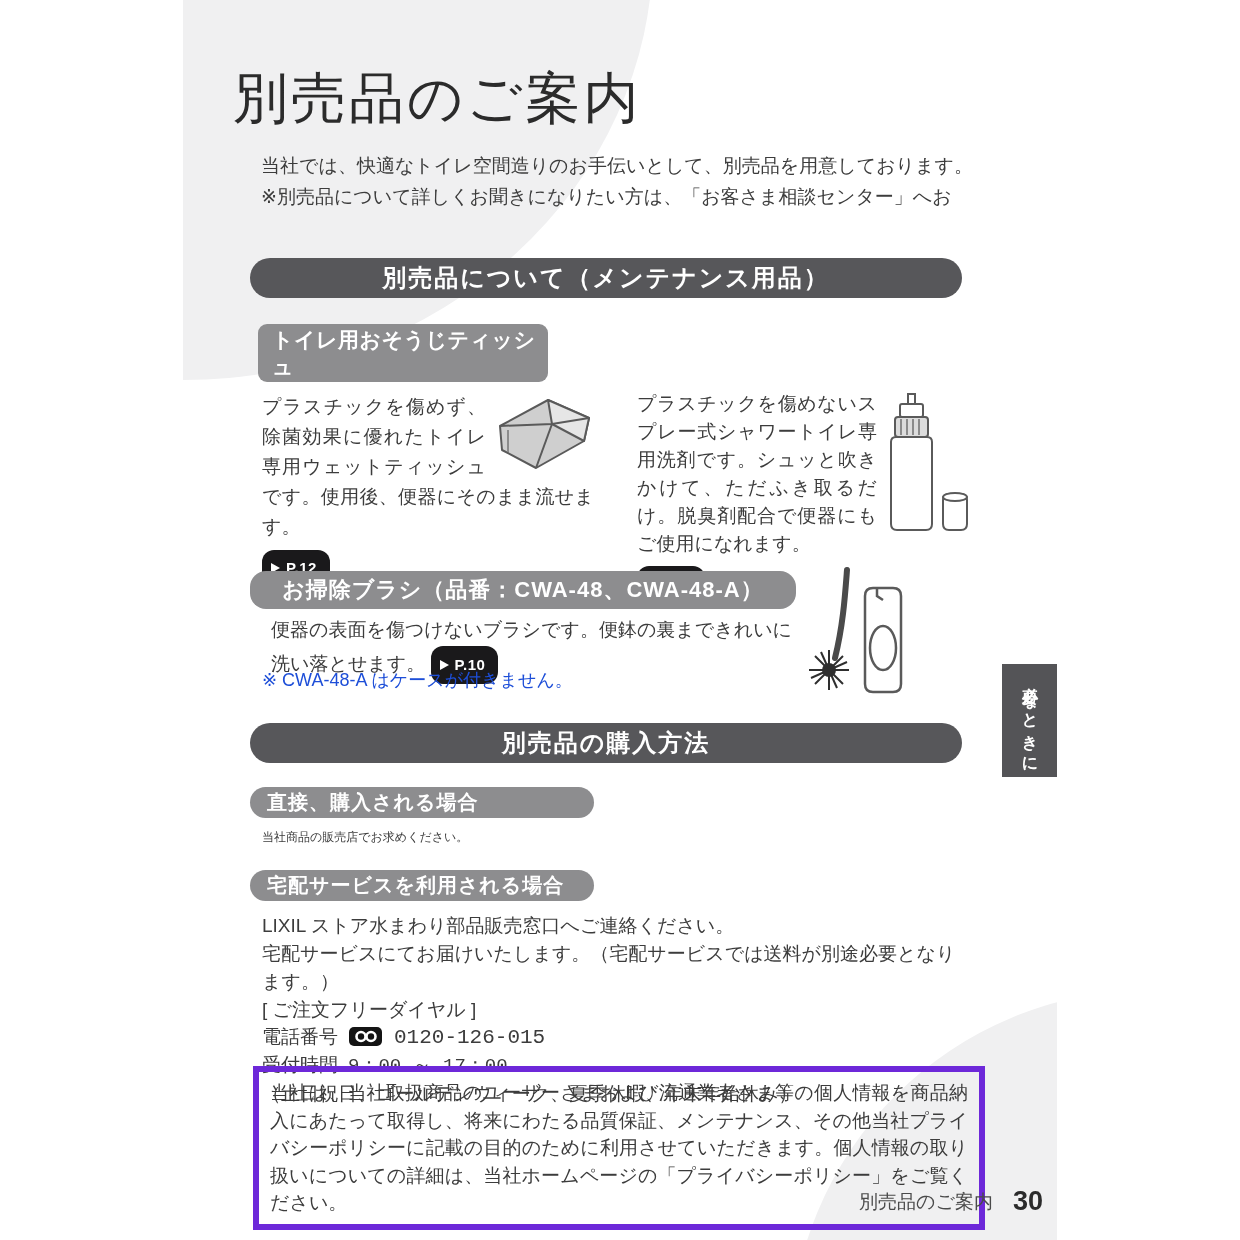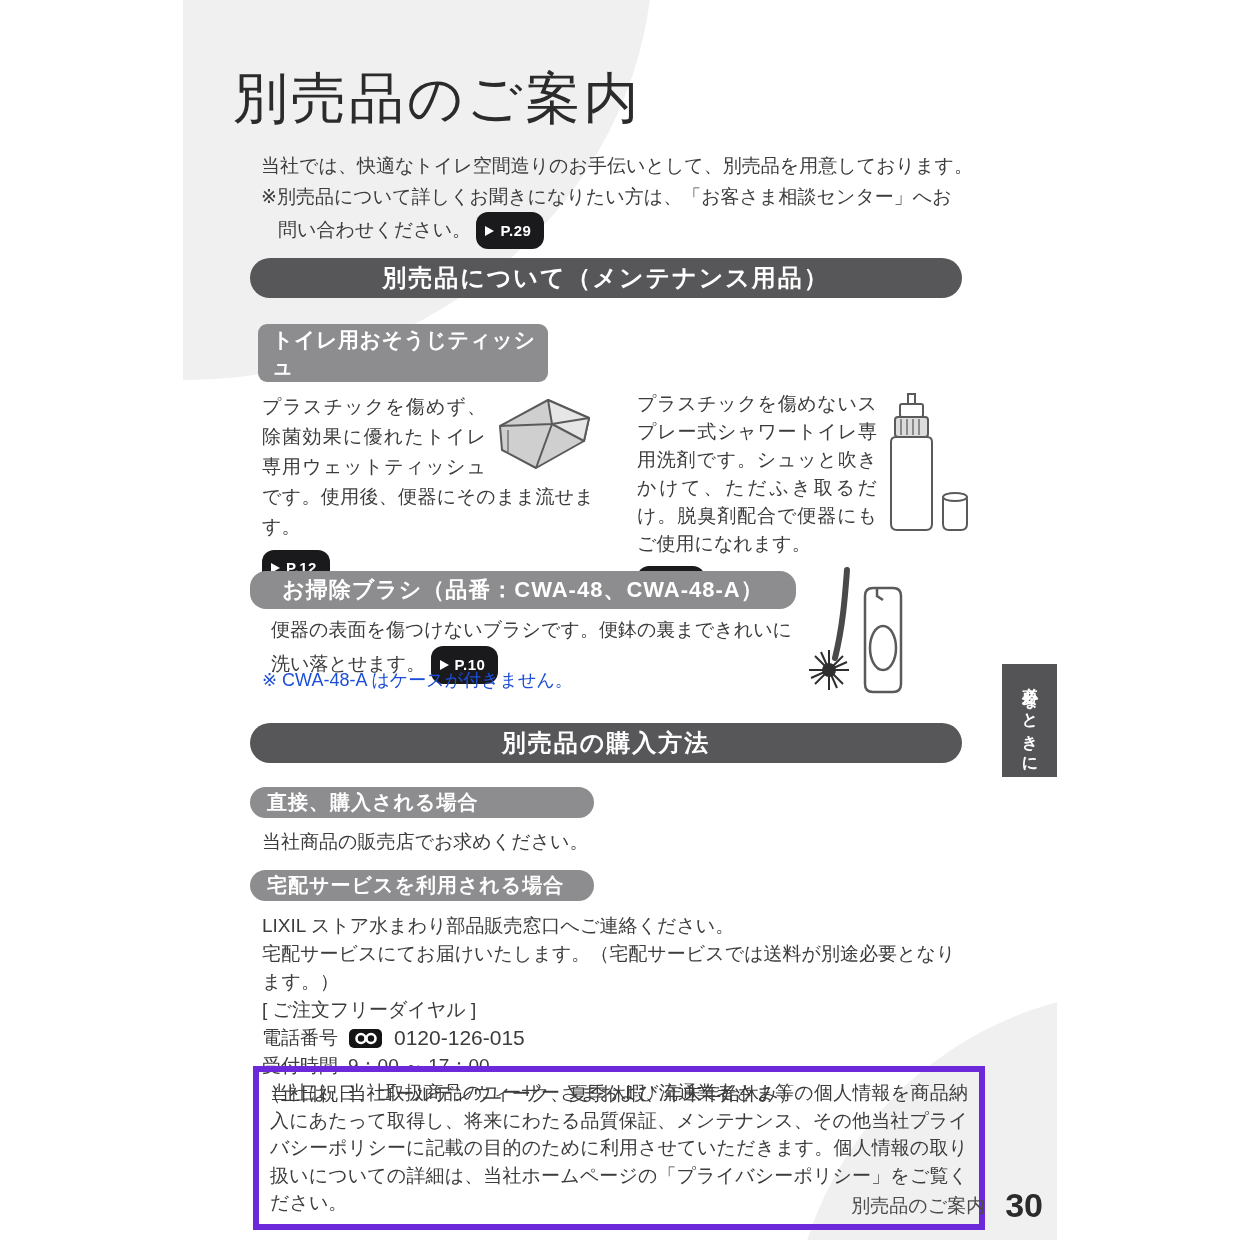--- a/index.html
+++ b/index.html
@@ -63,37 +63,37 @@
   #brush-note{left:79px;top:668px;font-size:18px;color:#1d4ed8;}
   #brush-illu{left:622px;top:566px;}
 
   .sub-header{
     left:67px;width:344px;height:31px;background:#8d8d8f;border-radius:16px;
     color:#ffffff;font-weight:bold;font-size:20px;letter-spacing:1px;
     display:flex;align-items:center;padding-left:17px;box-sizing:border-box;
   }
   #sub-direct{top:787px;}
   #sub-delivery{top:870px;}
-  #direct-text{left:79px;top:829px;font-size:19px;color:#3c3c3c;}
+  #direct-text{left:79px;top:829px;font-size:12px;color:#3c3c3c;}
 
   #delivery-block{left:79px;top:912px;width:712px;font-size:19px;color:#3c3c3c;line-height:28px;}
-  #delivery-block .row{display:flex;align-items:center;gap:10px;}
+  #delivery-block .row{display:flex;align-items:flex-start;gap:10px;font-family:Liberation Mono, monospace;}
   .freedial{display:inline-block;vertical-align:middle;}
   #phone-number{font-size:21px;}
 
   #privacy-box{
     left:70px;top:1066px;width:732px;border:6px solid #6d28d9;
     padding:7px 11px;box-sizing:border-box;
     font-size:19px;color:#3c3c3c;line-height:27.5px;text-align:justify;
   }
 
   #footer{left:560px;top:1186px;width:300px;display:flex;justify-content:flex-end;
     align-items:center;gap:20px;}
   #footer-label{font-size:19px;color:#4a4a4a;}
-  #footer-page{font-size:34px;font-weight:bold;color:#2b2b2b;}
+  #footer-page{font-size:27px;font-weight:bold;color:#2b2b2b;}
 
   #side-tab{
     left:819px;top:664px;width:55px;height:113px;background:#545457;
     display:flex;align-items:center;justify-content:center;
   }
   #side-tab span{
     writing-mode:vertical-rl;color:#ffffff;font-weight:bold;font-size:16px;
     letter-spacing:3px;
   }
   svg{display:block;}
@@ -104,27 +104,20 @@
 <div id="page">
 
   <div class="blob" id="blob-topleft"></div>
   <div class="blob" id="blob-bottomright"></div>
 
   <div class="abs" id="page-title">別売品のご案内</div>
 
   <div class="abs" id="intro">
     <div>当社では、快適なトイレ空間造りのお手伝いとして、別売品を用意しております。</div>
     <div>※別売品について詳しくお聞きになりたい方は、「お客さま相談センター」へお</div>
-    <div class="indent">
-      <span>問い合わせください。</span>
-      <span class="pagebadge">
-        <span class="tri"></span>
-        <span class="ref">P.29</span>
-      </span>
-    </div>
   </div>
 
   <div class="abs section-bar" id="bar-maintenance">
     <span>別売品について（メンテナンス用品）</span>
   </div>
 
   <div class="abs product-header" id="product-header-left">
     <div>トイレ用おそうじティッシュ</div>
     <div>（品番：CWA-36-4SET）</div>
   </div>

